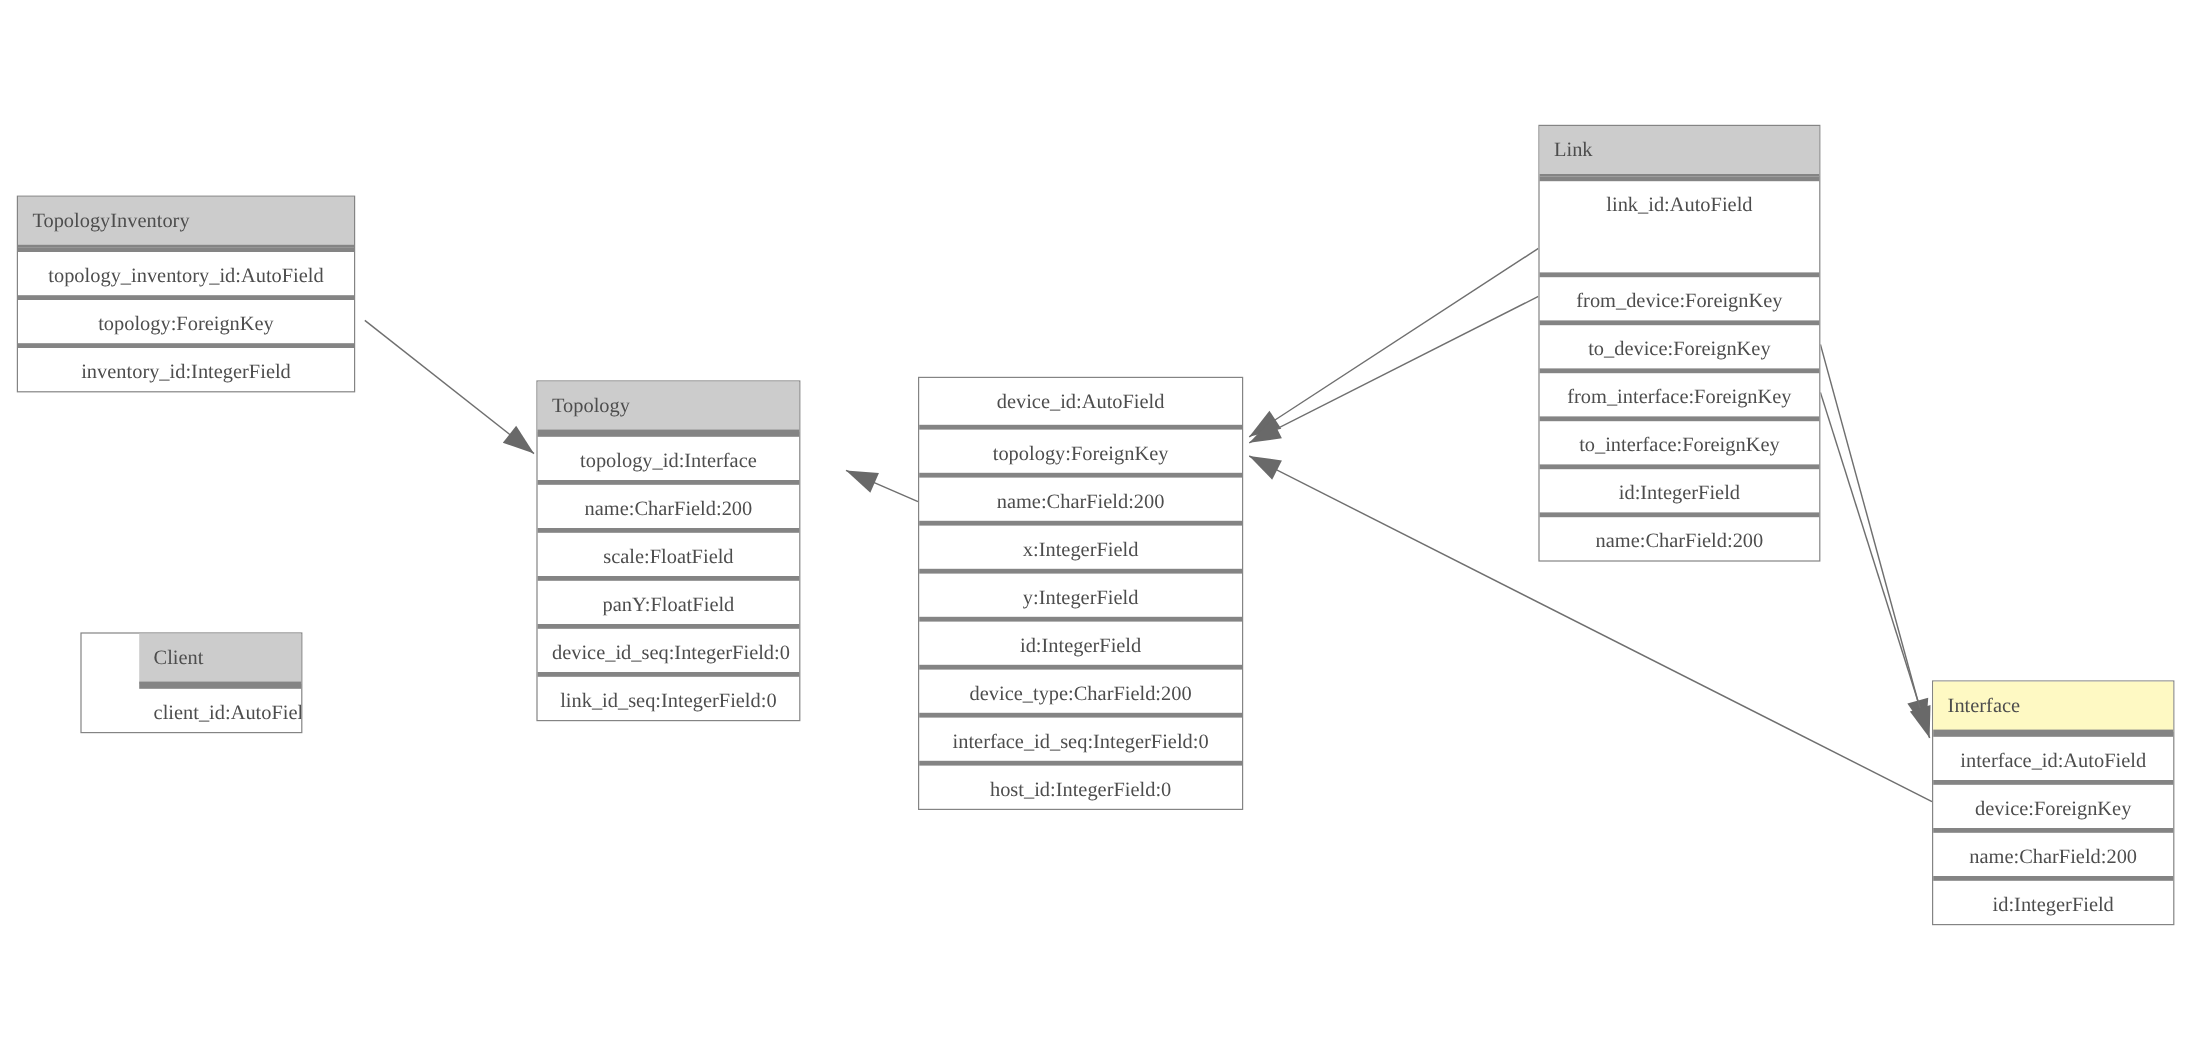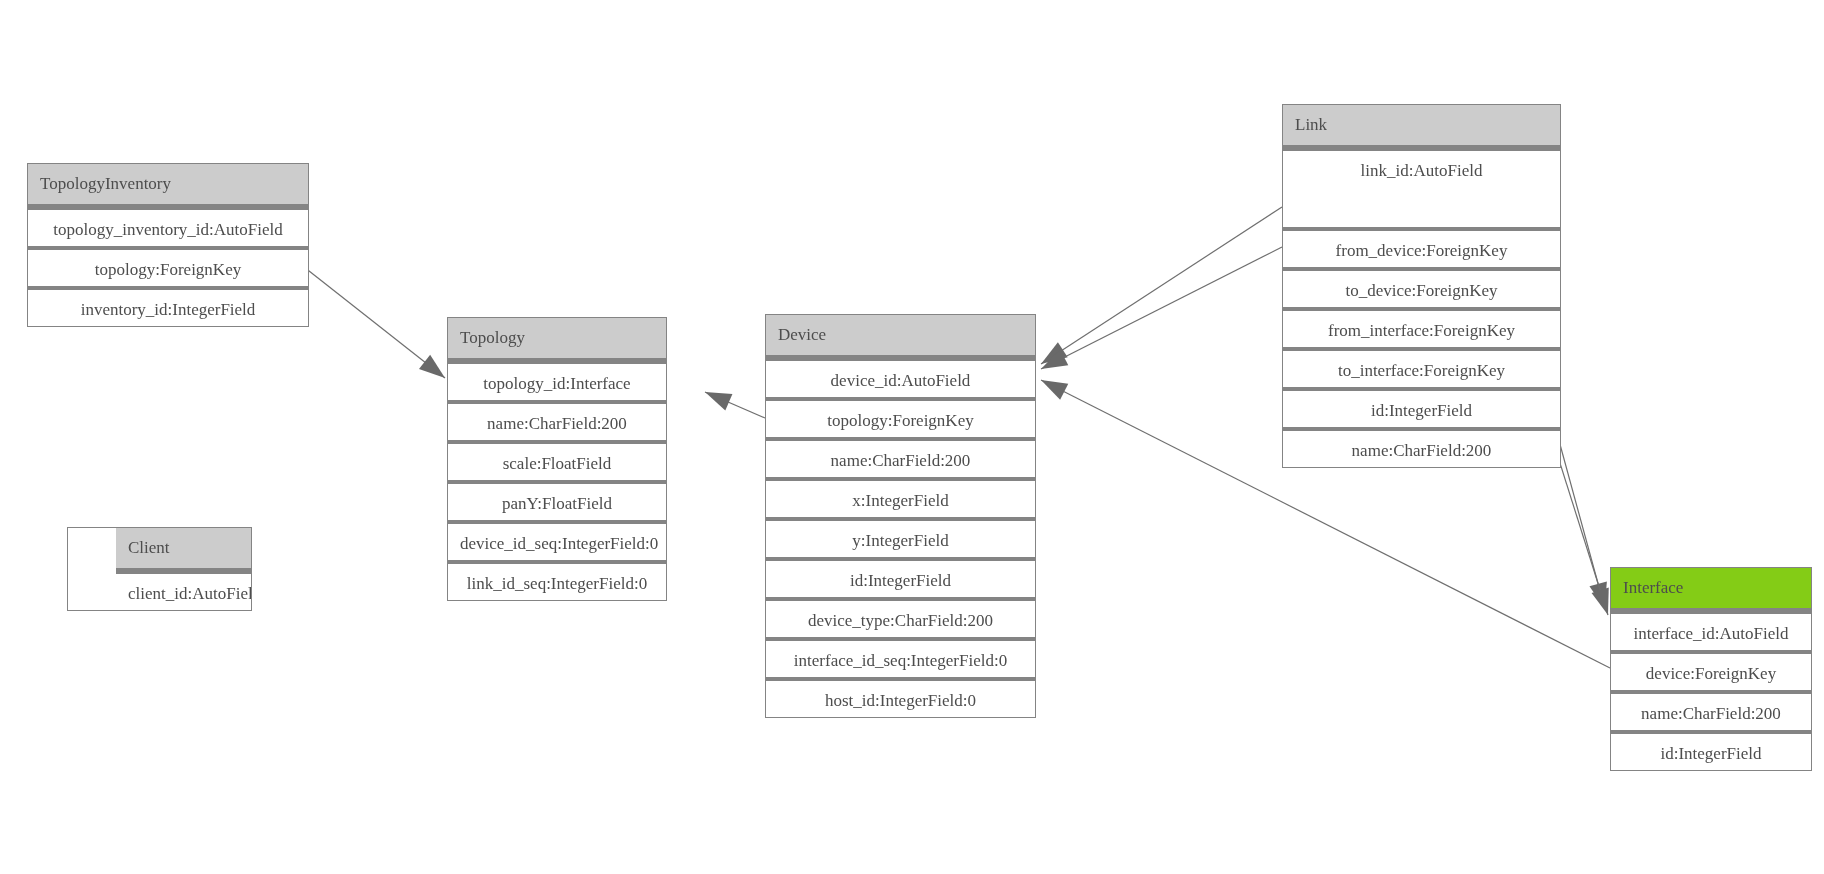--- a/index.html
+++ b/index.html
@@ -70,62 +70,61 @@
         <line x1="304" y1="267" x2="445" y2="378" stroke="#6f6f6f" stroke-width="1.2" marker-end="url(#arrowhead)"></line>
         <line x1="765" y1="418" x2="705" y2="392" stroke="#6f6f6f" stroke-width="1.2" marker-end="url(#arrowhead)"></line>
         <line x1="1282" y1="207" x2="1041" y2="364" stroke="#6f6f6f" stroke-width="1.2" marker-end="url(#arrowhead)"></line>
         <line x1="1282" y1="247" x2="1041" y2="369" stroke="#6f6f6f" stroke-width="1.2" marker-end="url(#arrowhead)"></line>
         <line x1="1610" y1="668" x2="1041" y2="380" stroke="#6f6f6f" stroke-width="1.2" marker-end="url(#arrowhead)"></line>
         <line x1="1517" y1="287" x2="1605" y2="609" stroke="#6f6f6f" stroke-width="1.2" marker-end="url(#arrowhead)"></line>
         <line x1="1517" y1="327" x2="1608" y2="615" stroke="#6f6f6f" stroke-width="1.2" marker-end="url(#arrowhead)"></line>
       </g>
   </svg>
   <div id="entities">
-      <div class="entity" style="left: 27px; top: 163px; width: 282px; border-color: rgb(132, 132, 132); color: rgb(77, 77, 77);">
+      <div class="entity" style="left: 14px; top: 163px; width: 282px; border-color: rgb(132, 132, 132); color: rgb(77, 77, 77);">
         <div class="entity-header" style="background: rgb(204, 204, 204); border-bottom-color: rgb(132, 132, 132);">TopologyInventory</div>
         <div class="entity-row" style="border-top-color: rgb(132, 132, 132);">topology_inventory_id:AutoField</div>
         <div class="entity-row" style="border-top-color: rgb(132, 132, 132);">topology:ForeignKey</div>
         <div class="entity-row" style="border-top-color: rgb(132, 132, 132);">inventory_id:IntegerField</div>
       </div>
       <div class="entity" style="left: 447px; top: 317px; width: 220px; border-color: rgb(132, 132, 132); color: rgb(77, 77, 77);">
         <div class="entity-header" style="background: rgb(204, 204, 204); border-bottom-color: rgb(132, 132, 132);">Topology</div>
         <div class="entity-row" style="border-top-color: rgb(132, 132, 132);">topology_id:Interface</div>
         <div class="entity-row" style="border-top-color: rgb(132, 132, 132);">name:CharField:200</div>
         <div class="entity-row" style="border-top-color: rgb(132, 132, 132);">scale:FloatField</div>
         <div class="entity-row" style="border-top-color: rgb(132, 132, 132);">panY:FloatField</div>
         <div class="entity-row" style="border-top-color: rgb(132, 132, 132);">device_id_seq:IntegerField:0</div>
         <div class="entity-row" style="border-top-color: rgb(132, 132, 132);">link_id_seq:IntegerField:0</div>
       </div>
       <div class="entity" style="left: 67px; top: 527px; width: 185px; border-color: rgb(132, 132, 132); color: rgb(77, 77, 77); padding-left: 48px;">
         <div class="entity-header" style="background: rgb(204, 204, 204); border-bottom-color: rgb(132, 132, 132);">Client</div>
         <div class="entity-row" style="border-top-color: rgb(132, 132, 132);">client_id:AutoField</div>
       </div>
       <div class="entity" style="left: 765px; top: 314px; width: 271px; border-color: rgb(132, 132, 132); color: rgb(77, 77, 77);">
-        <div class="entity-header" style="background: rgb(204, 204, 204); border-bottom-color: rgb(132, 132, 132);">Device</div>
         <div class="entity-row" style="border-top-color: rgb(132, 132, 132);">device_id:AutoField</div>
         <div class="entity-row" style="border-top-color: rgb(132, 132, 132);">topology:ForeignKey</div>
         <div class="entity-row" style="border-top-color: rgb(132, 132, 132);">name:CharField:200</div>
         <div class="entity-row" style="border-top-color: rgb(132, 132, 132);">x:IntegerField</div>
         <div class="entity-row" style="border-top-color: rgb(132, 132, 132);">y:IntegerField</div>
         <div class="entity-row" style="border-top-color: rgb(132, 132, 132);">id:IntegerField</div>
         <div class="entity-row" style="border-top-color: rgb(132, 132, 132);">device_type:CharField:200</div>
         <div class="entity-row" style="border-top-color: rgb(132, 132, 132);">interface_id_seq:IntegerField:0</div>
         <div class="entity-row" style="border-top-color: rgb(132, 132, 132);">host_id:IntegerField:0</div>
       </div>
-      <div class="entity" style="left: 1282px; top: 104px; width: 279px; border-color: rgb(132, 132, 132); color: rgb(77, 77, 77);">
+      <div class="entity" style="left: 1282px; top: 104px; width: 235px; border-color: rgb(132, 132, 132); color: rgb(77, 77, 77);">
         <div class="entity-header" style="background: rgb(204, 204, 204); border-bottom-color: rgb(132, 132, 132);">Link</div>
         <div class="entity-row" style="border-top-color: rgb(132, 132, 132);">link_id:AutoField</div>
         <div class="entity-row" style="border-top-color: rgb(132, 132, 132); margin-top: 40px;">from_device:ForeignKey</div>
         <div class="entity-row" style="border-top-color: rgb(132, 132, 132);">to_device:ForeignKey</div>
         <div class="entity-row" style="border-top-color: rgb(132, 132, 132);">from_interface:ForeignKey</div>
         <div class="entity-row" style="border-top-color: rgb(132, 132, 132);">to_interface:ForeignKey</div>
         <div class="entity-row" style="border-top-color: rgb(132, 132, 132);">id:IntegerField</div>
         <div class="entity-row" style="border-top-color: rgb(132, 132, 132);">name:CharField:200</div>
       </div>
       <div class="entity" style="left: 1610px; top: 567px; width: 202px; border-color: rgb(132, 132, 132); color: rgb(77, 77, 77);">
-        <div class="entity-header" style="background: #84cc16; border-bottom-color: rgb(132, 132, 132);">Interface</div>
+        <div class="entity-header" style="background: #fef9c3; border-bottom-color: rgb(132, 132, 132);">Interface</div>
         <div class="entity-row" style="border-top-color: rgb(132, 132, 132);">interface_id:AutoField</div>
         <div class="entity-row" style="border-top-color: rgb(132, 132, 132);">device:ForeignKey</div>
         <div class="entity-row" style="border-top-color: rgb(132, 132, 132);">name:CharField:200</div>
         <div class="entity-row" style="border-top-color: rgb(132, 132, 132);">id:IntegerField</div>
       </div>
     </div>
 </div>
 
 </body></html>

